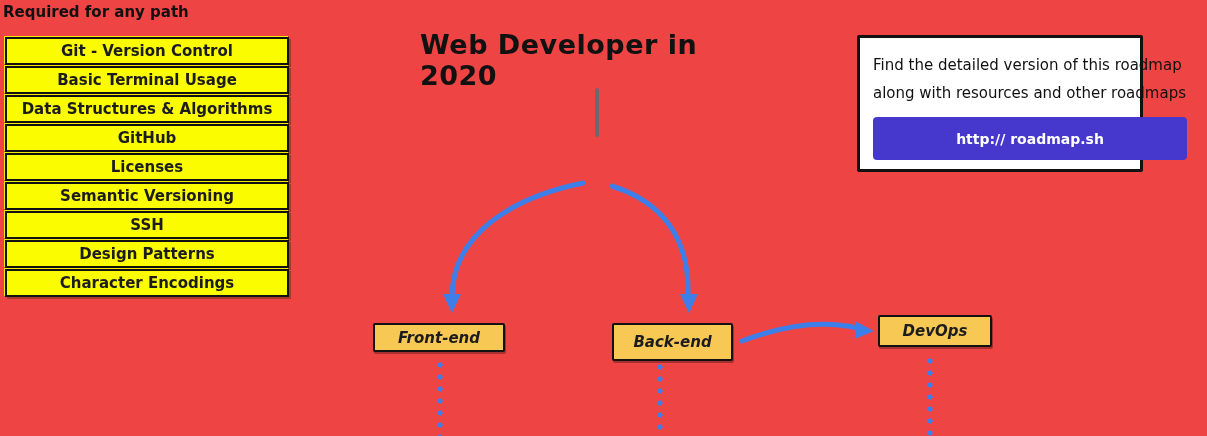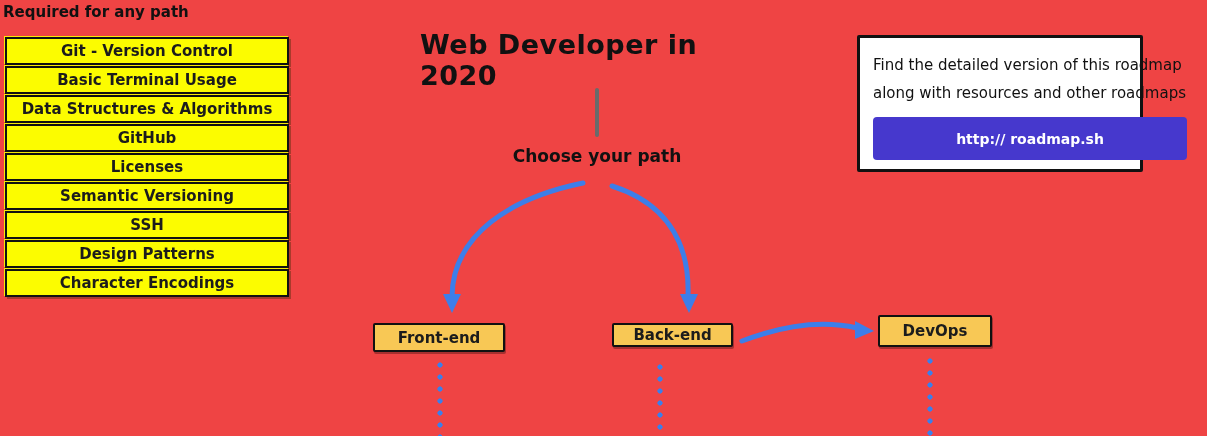--- a/index.html
+++ b/index.html
@@ -24,23 +24,23 @@
 
   
   .main-title{position:absolute;left:420px;top:29px;width:360px;
     font-size:27px;font-weight:bold;color:#111;letter-spacing:0.5px;}
   .title-line{position:absolute;left:595px;top:88px;width:4px;height:49px;background:#6a6a6a;border-radius:2px;}
   .choose-label{position:absolute;left:477px;top:146px;width:240px;text-align:center;
     font-size:17px;font-weight:bold;color:#111;}
 
   .node{position:absolute;background:var(--node-orange);border:2.5px solid var(--border-black);
     border-radius:2px;display:flex;align-items:center;justify-content:center;
-    font-size:15px;font-weight:600;color:#1c1c1c;box-shadow:1px 2px 0 rgba(0,0,0,0.3);cursor:pointer;}
+    font-size:15px;font-weight:600;color:#1c1c1c;box-shadow:1px 2px 0 rgba(0,0,0,0.3);cursor:pointer;font-style:italic;}
   .node-frontend{left:373px;top:323px;width:132px;height:29px;}
-  .node-backend{left:612px;top:323px;width:121px;height:24px;}
+  .node-backend{left:612px;top:323px;width:121px;height:38px;}
   .node-devops{left:878px;top:315px;width:114px;height:32px;}
 
   .dotted{position:absolute;width:6px;
     background-image:radial-gradient(circle, var(--arrow-blue) 2.4px, transparent 2.8px);
     background-size:6px 12px;background-repeat:repeat-y;background-position:center top;}
   .dot-frontend{left:437px;top:359px;height:77px;}
   .dot-backend{left:657px;top:361px;height:75px;}
   .dot-devops{left:927px;top:355px;height:81px;}
 
   .arrow-layer{position:absolute;left:0;top:0;width:1207px;height:436px;pointer-events:none;}
@@ -70,21 +70,20 @@
     <div class="req-item">GitHub</div>
     <div class="req-item">Licenses</div>
     <div class="req-item">Semantic Versioning</div>
     <div class="req-item">SSH</div>
     <div class="req-item">Design Patterns</div>
     <div class="req-item">Character Encodings</div>
   </div>
 
   <div class="main-title">Web Developer in 2020</div>
   <div class="title-line"></div>
-  <div class="choose-label">Choose your path</div>
 
   <svg class="arrow-layer" viewBox="0 0 1207 436" xmlns="http://www.w3.org/2000/svg">
     <path d="M583,183 C510,198 453,235 452,296"></path>
     <polygon points="452,313 443,294 461,294"></polygon>
     <path d="M612,186 C662,202 690,238 688,296"></path>
     <polygon points="689,313 680,294 698,294"></polygon>
     <path d="M742,341 C784,325 822,320 857,328"></path>
     <polygon points="874,331 855,321 855,339"></polygon>
   </svg>
 

